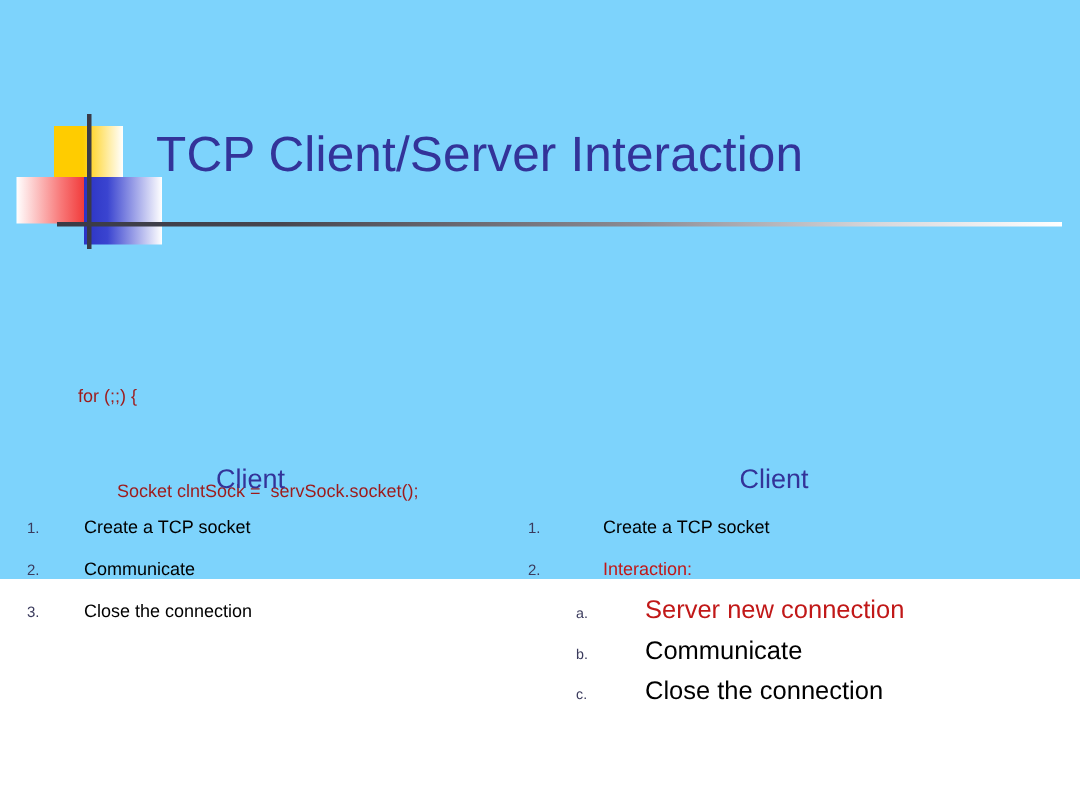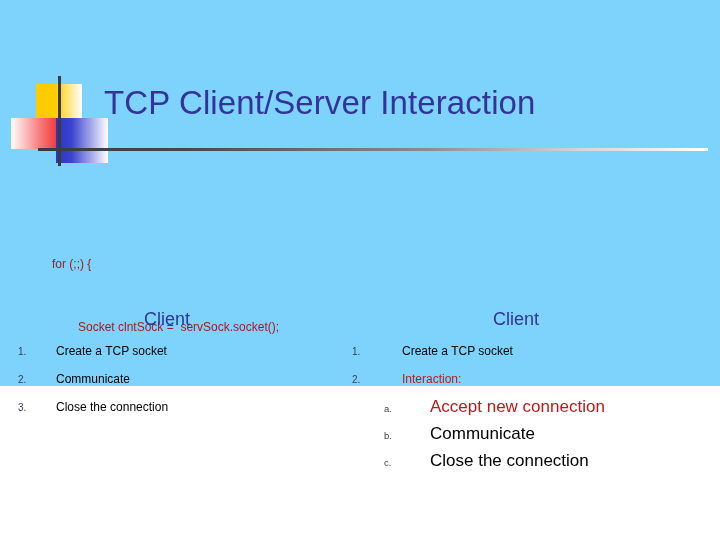--- a/index.html
+++ b/index.html
@@ -249,21 +249,21 @@
       </li>
       <li class="step">
         <span class="step-num">2.</span>
         <span class="step-text red">Interaction:</span>
       </li>
     </ol>
 
     <ol class="substeps">
       <li class="substep">
         <span class="substep-num">a.</span>
-        <span class="substep-text red">Accept new connection</span>
+        <span class="substep-text red">Server new connection</span>
       </li>
       <li class="substep">
         <span class="substep-num">b.</span>
         <span class="substep-text">Communicate</span>
       </li>
       <li class="substep">
         <span class="substep-num">c.</span>
         <span class="substep-text">Close the connection</span>
       </li>
     </ol>

